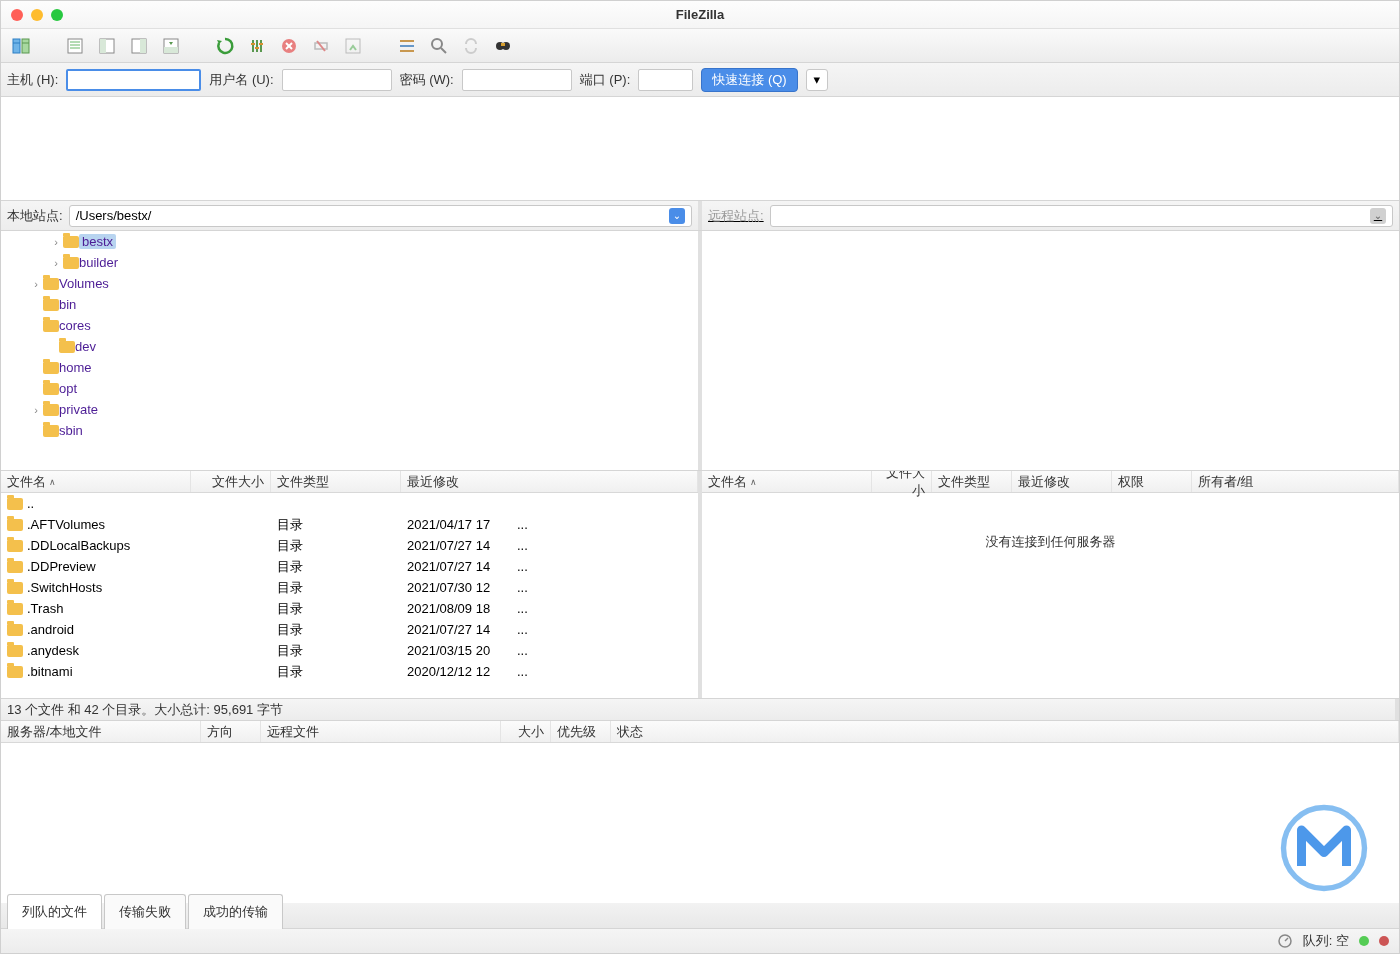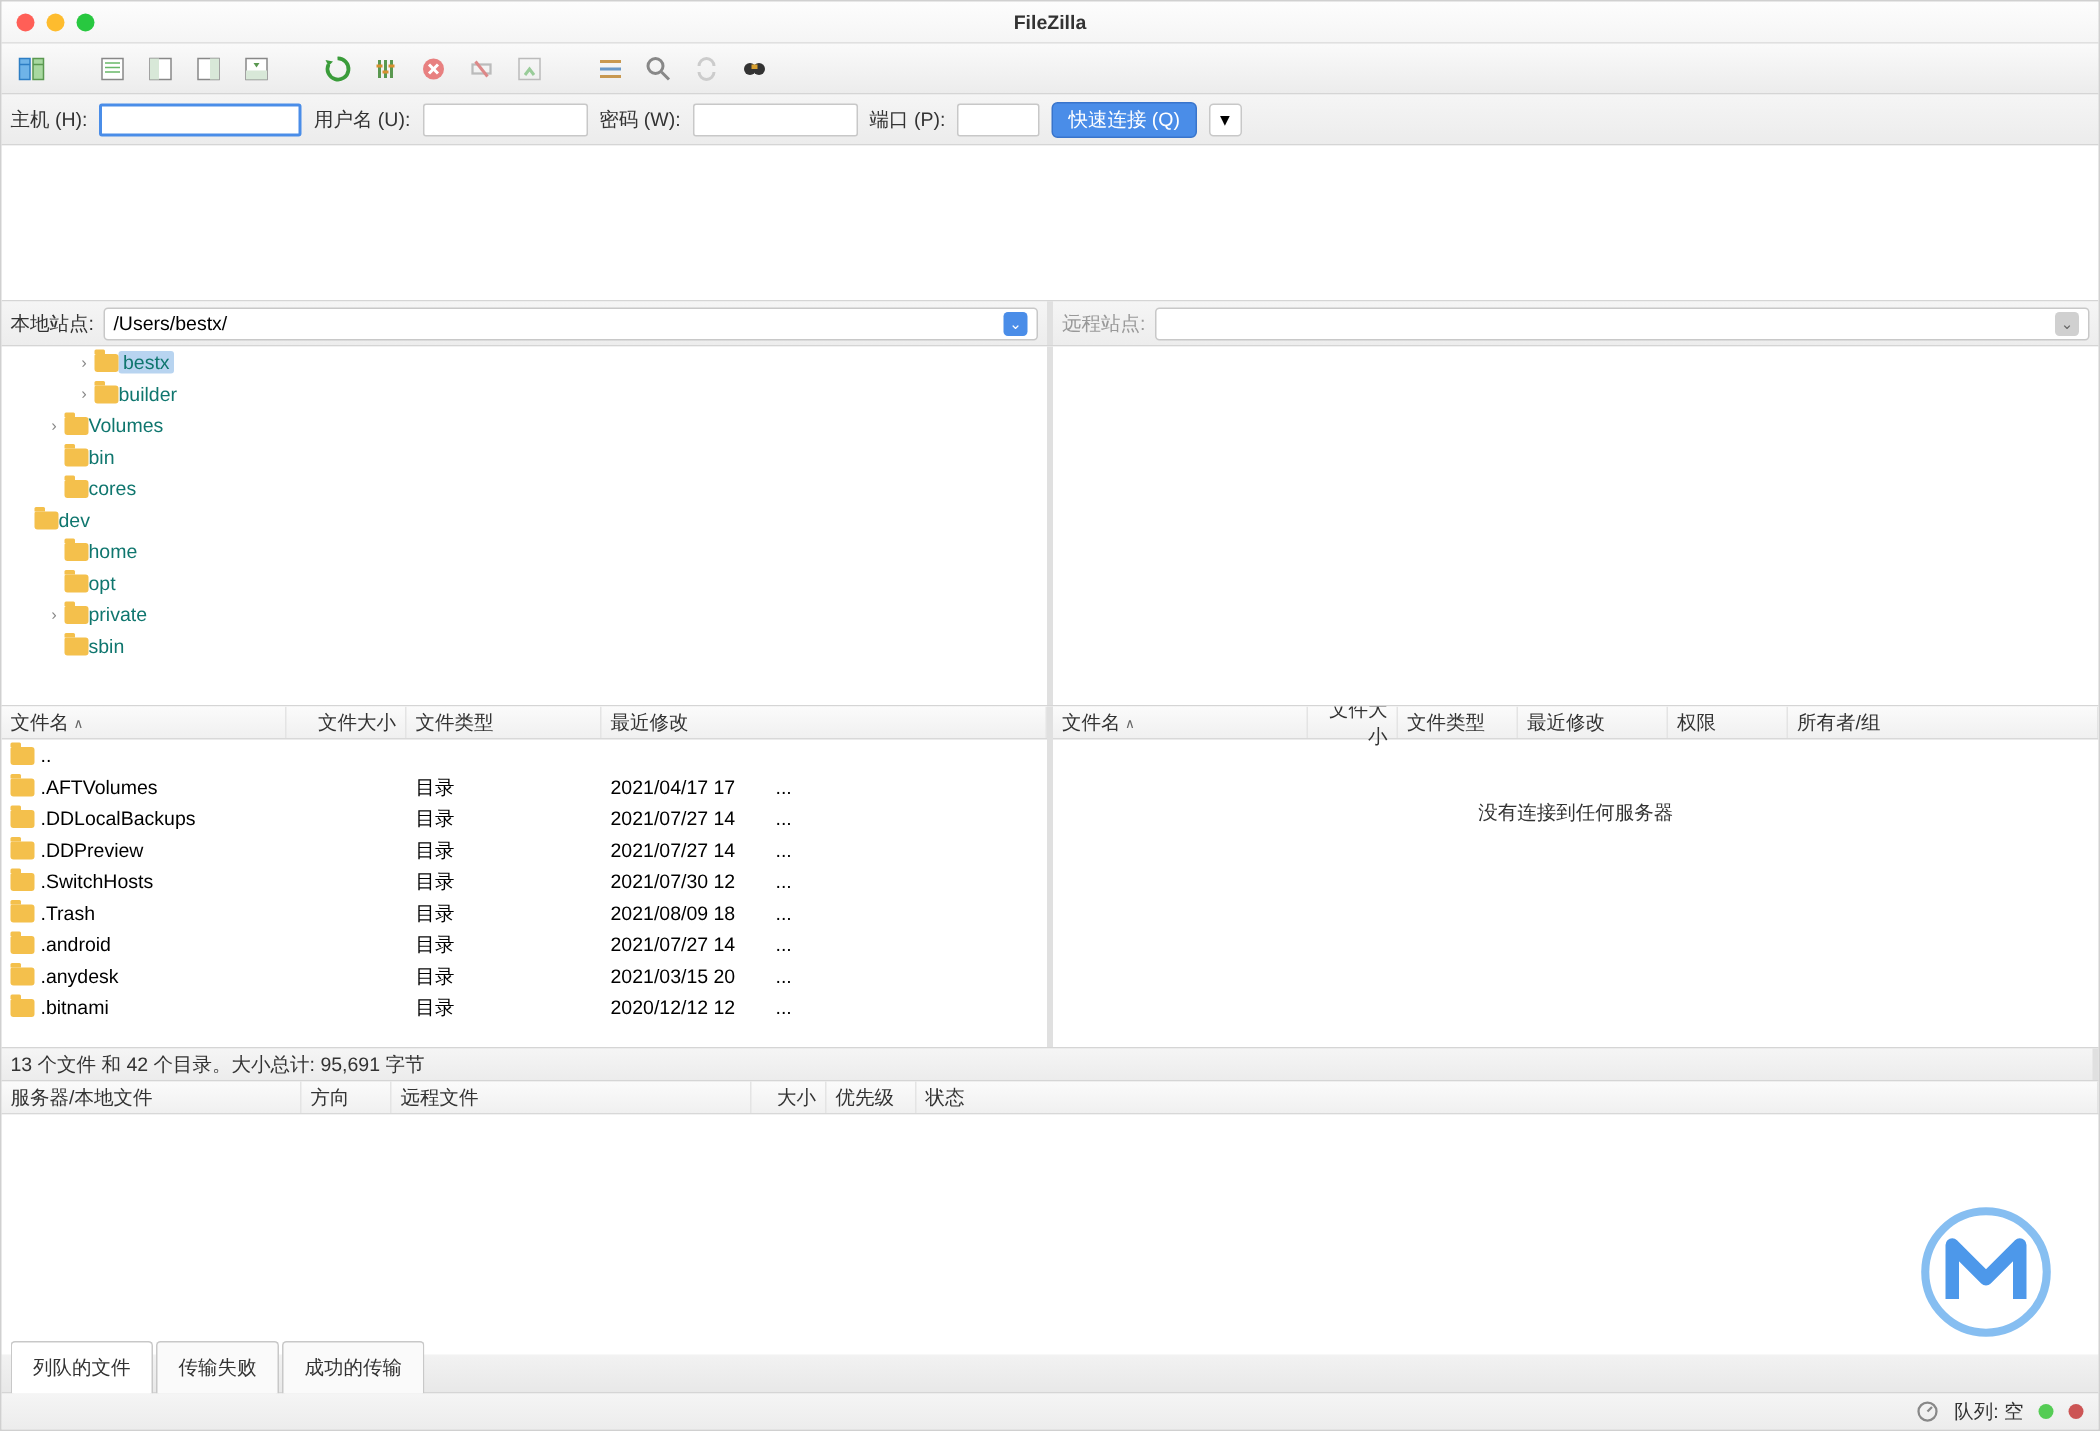--- a/index.html
+++ b/index.html
@@ -27,33 +27,33 @@
 .qbtn { background: #4a8de8; color: #fff; border: 1px solid #3874cb; padding: 2px 10px; border-radius: 4px; cursor: pointer; font-size: 13px; }
 .dropbtn { width: 22px; height: 22px; border: 1px solid #c8c8c8; border-radius: 3px; background: #fff; display: flex; align-items: center; justify-content: center; cursor: pointer; }
 
 
 .msglog { height: 104px; background: #fff; border-bottom: 1px solid #d5d5d5; }
 
 
 .siterow { height: 30px; display: flex; border-bottom: 1px solid #d5d5d5; }
 .sitepane { display: flex; align-items: center; padding: 0 6px; background: linear-gradient(#f5f5f5,#ededed); gap: 6px; }
 .sitepane.local { flex: 1; border-right: 4px solid #e0e0e0; }
-.sitepane.remote { flex: 1; }
+.sitepane.remote { flex: 1; text-decoration: underline; }
 .sitelabel { color: #333; }
 .sitecombo { flex: 1; height: 22px; border: 1px solid #c8c8c8; background: #fff; border-radius: 3px; display: flex; align-items: center; padding: 0 6px; justify-content: space-between; }
 .sitecombo .arrow { width: 16px; height: 16px; background: #4a8de8; border-radius: 3px; display: flex; align-items: center; justify-content: center; color: #fff; font-size: 10px; }
 .sitecombo.remote .arrow { background: #d0d0d0; color: #666; }
 
 
 .midrow { height: 240px; display: flex; border-bottom: 1px solid #d5d5d5; }
 .treepane { flex: 1; background: #fff; overflow-y: auto; position: relative; }
 .treepane.local { border-right: 4px solid #e0e0e0; }
 .tree-item { display: flex; align-items: center; height: 21px; padding-left: 8px; cursor: pointer; }
 .tree-item .exp { width: 14px; text-align: center; color: #888; font-size: 11px; }
-.tree-item .lbl { color: #0f766e; }
+.tree-item .lbl { color: #4c1d95; }
 .tree-item.sel .lbl { background: #b8d4f0; padding: 0 3px; border-radius: 2px; }
 
 
 .listrow { height: 228px; display: flex; border-bottom: 1px solid #d5d5d5; }
 .listpane { flex: 1; background: #fff; display: flex; flex-direction: column; overflow: hidden; }
 .listpane.local { border-right: 4px solid #e0e0e0; }
 .listhdr { height: 22px; background: linear-gradient(#fbfbfb,#f0f0f0); border-bottom: 1px solid #d8d8d8; display: flex; align-items: center; text-align: right; }
 .hcol { padding: 0 6px; border-right: 1px solid #e4e4e4; color: #333; height: 100%; display: flex; align-items: center; gap: 3px; }
 .sortarr { font-size: 9px; color: #666; }
 .listbody { flex: 1; overflow-y: auto; }
@@ -251,21 +251,21 @@
       <div class="tree-item" style="padding-left: 28px;">
         <span class="exp"></span>
         <span class="folder-icon"></span>
         <span class="lbl">bin</span>
       </div>
       <div class="tree-item" style="padding-left: 28px;">
         <span class="exp"></span>
         <span class="folder-icon"></span>
         <span class="lbl">cores</span>
       </div>
-      <div class="tree-item" style="">
+      <div class="tree-item" style=" margin-left: 36px;">
         <span class="exp"></span>
         <span class="folder-icon"></span>
         <span class="lbl">dev</span>
       </div>
       <div class="tree-item" style="padding-left: 28px;">
         <span class="exp"></span>
         <span class="folder-icon"></span>
         <span class="lbl">home</span>
       </div>
       <div class="tree-item" style="padding-left: 28px;">

